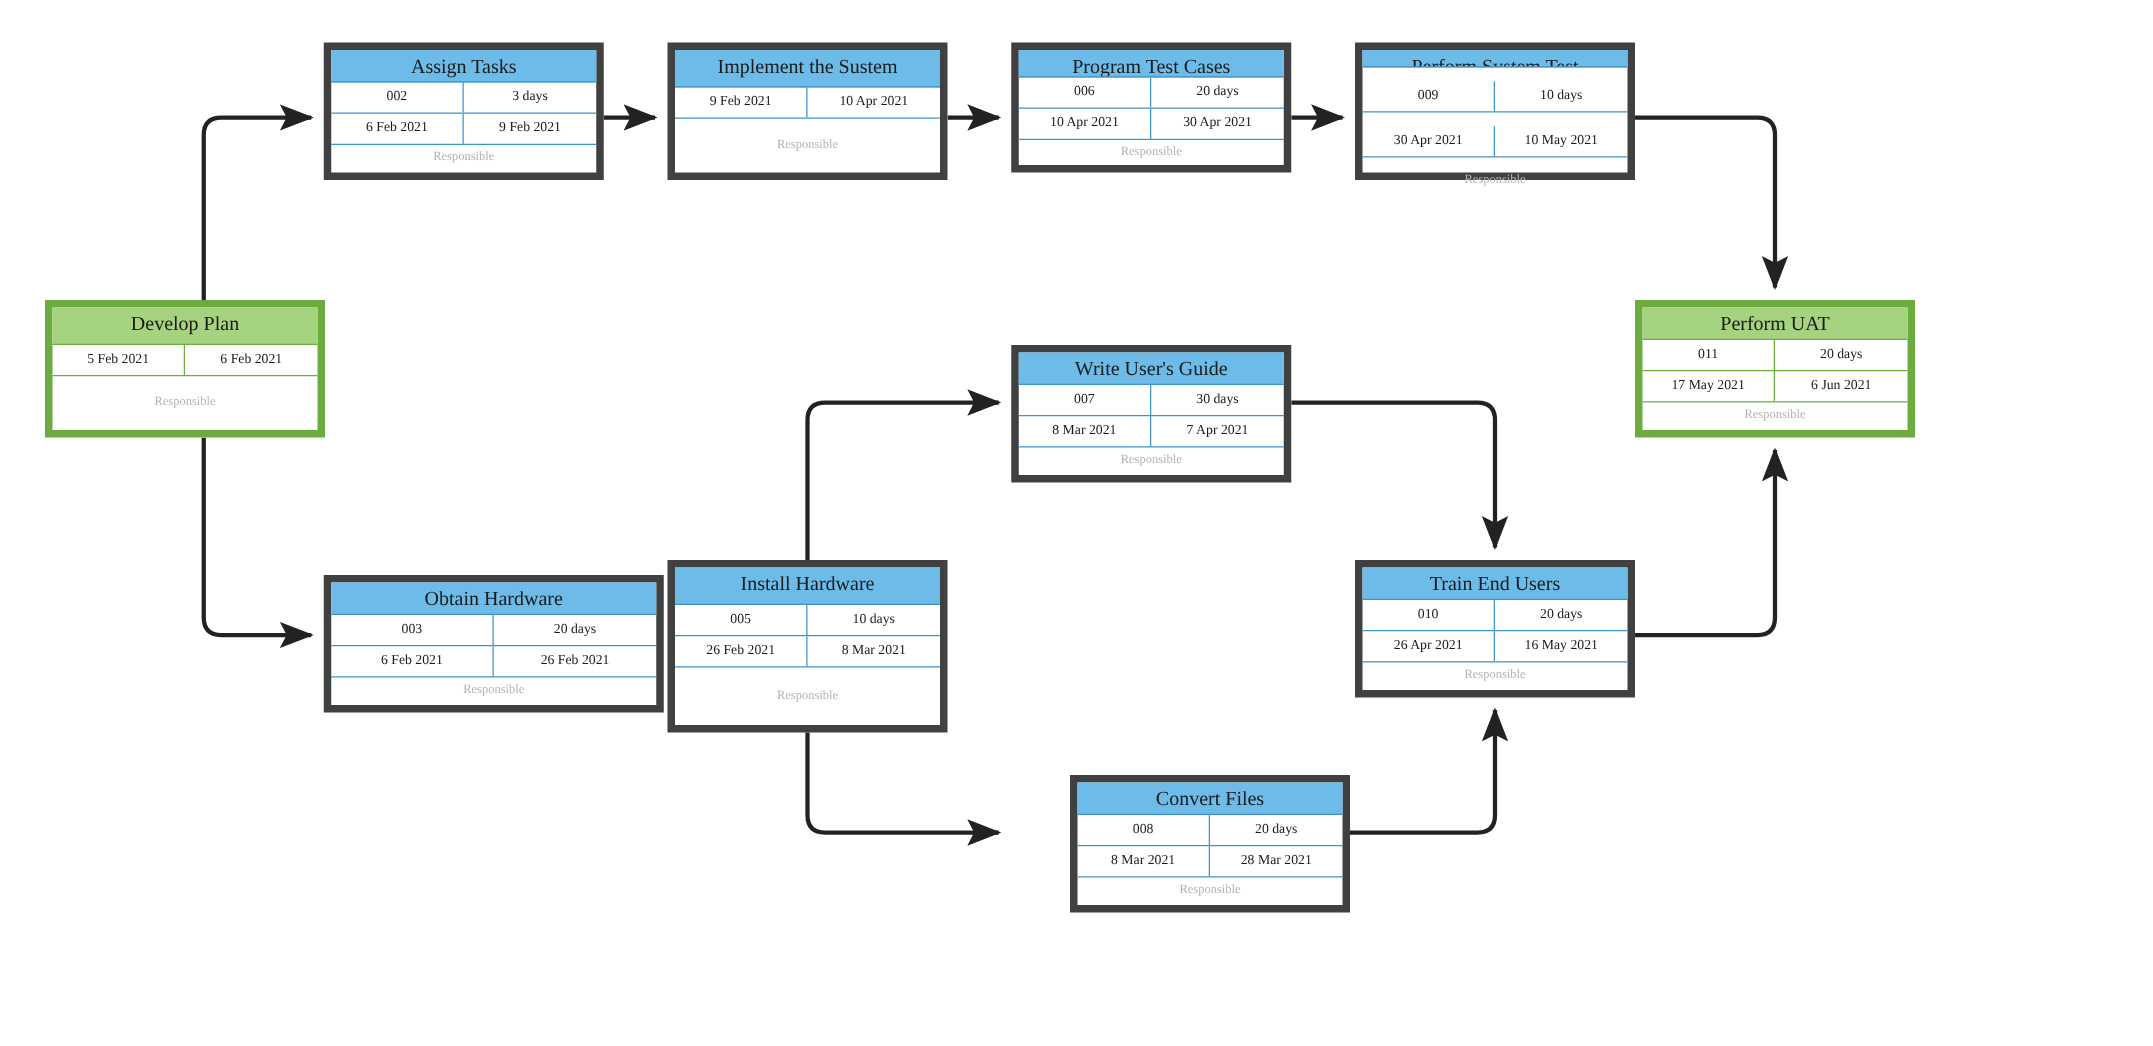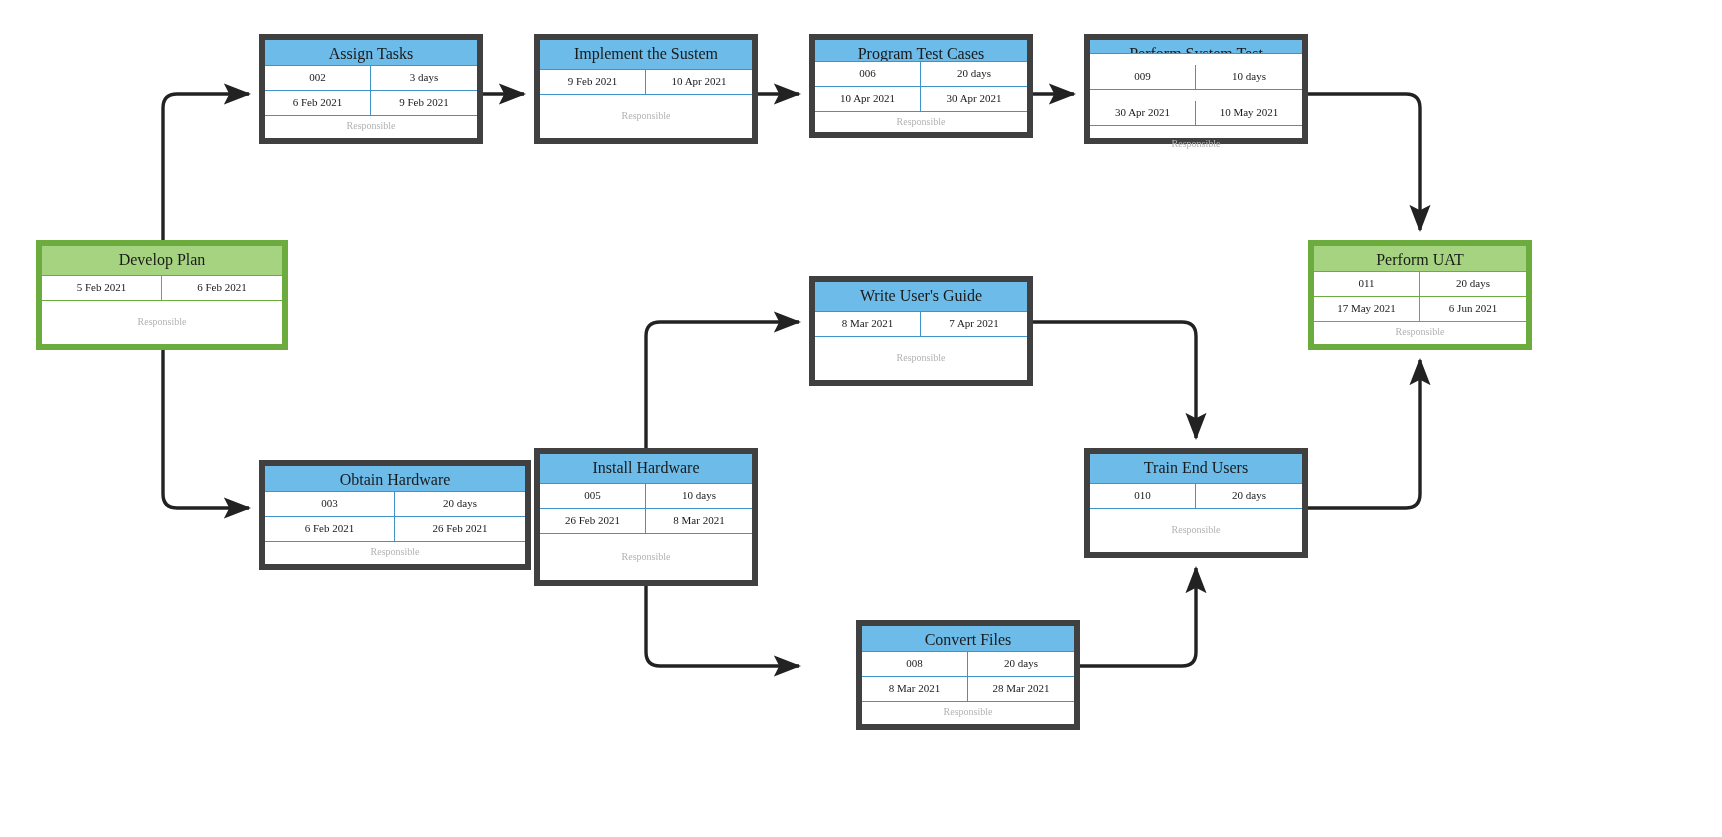--- a/index.html
+++ b/index.html
@@ -127,21 +127,21 @@
 
       <path d="M1033,322 L1182,322 Q1196,322 1196,336 L1196,438" marker-end="url(#arrowhead)"></path>
 
       <path d="M1033,666 L1182,666 Q1196,666 1196,652 L1196,568" marker-end="url(#arrowhead)"></path>
 
       <path d="M1308,508 L1406,508 Q1420,508 1420,494 L1420,360" marker-end="url(#arrowhead)"></path>
     </g>
   </svg>
 
   <div id="nodes-layer">
-      <div class="node green" style="left: 36px; top: 240px; width: 252px; height: 110px;">
+      <div class="node green" style="left: 36px; top: 240px; width: 224px; height: 110px;">
         <div class="node-title">Develop Plan</div>
         <div class="node-row">
           <div class="node-cell left">5 Feb 2021</div>
           <div class="node-cell">6 Feb 2021</div>
         </div>
         <div class="node-foot">Responsible</div>
       </div>
       <div class="node" style="left: 259px; top: 34px; width: 224px; height: 110px;">
         <div class="node-title">Assign Tasks</div>
         <div class="node-row">
@@ -194,20 +194,24 @@
         </div>
         <div class="node-row">
           <div class="node-cell left">10 Apr 2021</div>
           <div class="node-cell">30 Apr 2021</div>
         </div>
         <div class="node-foot">Responsible</div>
       </div>
       <div class="node" style="left: 809px; top: 276px; width: 224px; height: 110px;">
         <div class="node-title">Write User's Guide</div>
         <div class="node-row">
+          <div class="node-cell left">007</div>
+          <div class="node-cell">30 days</div>
+        </div>
+        <div class="node-row">
           <div class="node-cell left">8 Mar 2021</div>
           <div class="node-cell">7 Apr 2021</div>
         </div>
         <div class="node-foot">Responsible</div>
       </div>
       <div class="node" style="left: 856px; top: 620px; width: 224px; height: 110px;">
         <div class="node-title">Convert Files</div>
         <div class="node-row">
           <div class="node-cell left">008</div>
           <div class="node-cell">20 days</div>
@@ -229,20 +233,24 @@
           <div class="node-cell">10 May 2021</div>
         </div>
         <div class="node-foot">Responsible</div>
       </div>
       <div class="node" style="left: 1084px; top: 448px; width: 224px; height: 110px;">
         <div class="node-title">Train End Users</div>
         <div class="node-row">
           <div class="node-cell left">010</div>
           <div class="node-cell">20 days</div>
         </div>
+        <div class="node-row">
+          <div class="node-cell left">26 Apr 2021</div>
+          <div class="node-cell">16 May 2021</div>
+        </div>
         <div class="node-foot">Responsible</div>
       </div>
       <div class="node green" style="left: 1308px; top: 240px; width: 224px; height: 110px;">
         <div class="node-title">Perform UAT</div>
         <div class="node-row">
           <div class="node-cell left">011</div>
           <div class="node-cell">20 days</div>
         </div>
         <div class="node-row">
           <div class="node-cell left">17 May 2021</div>

